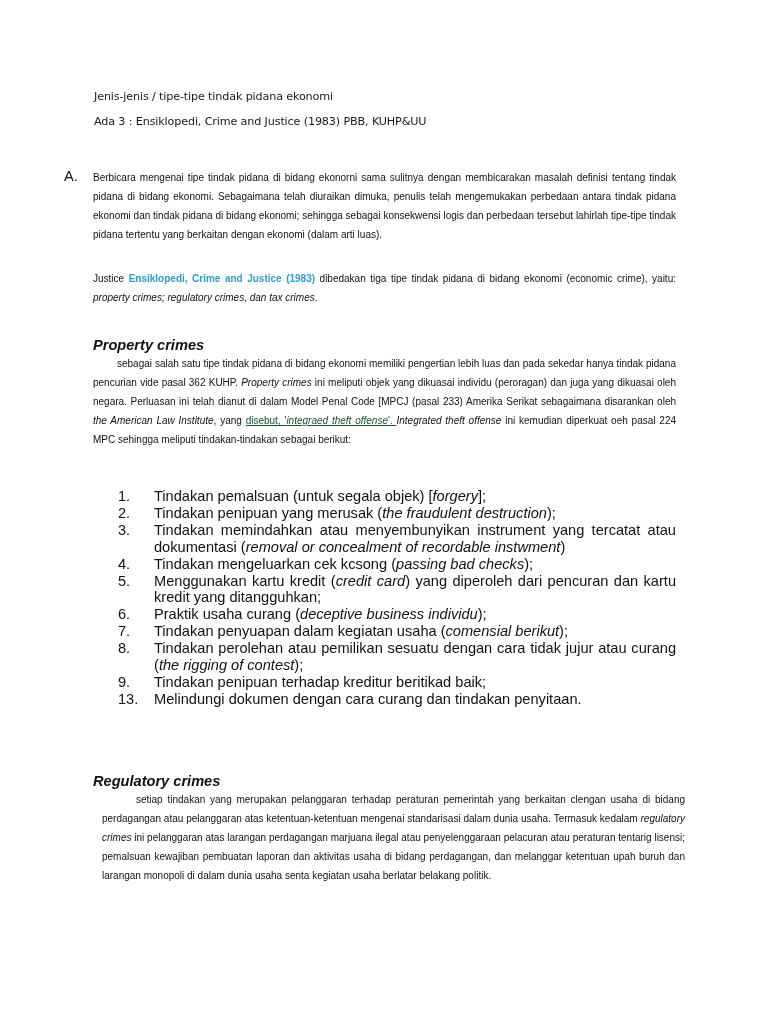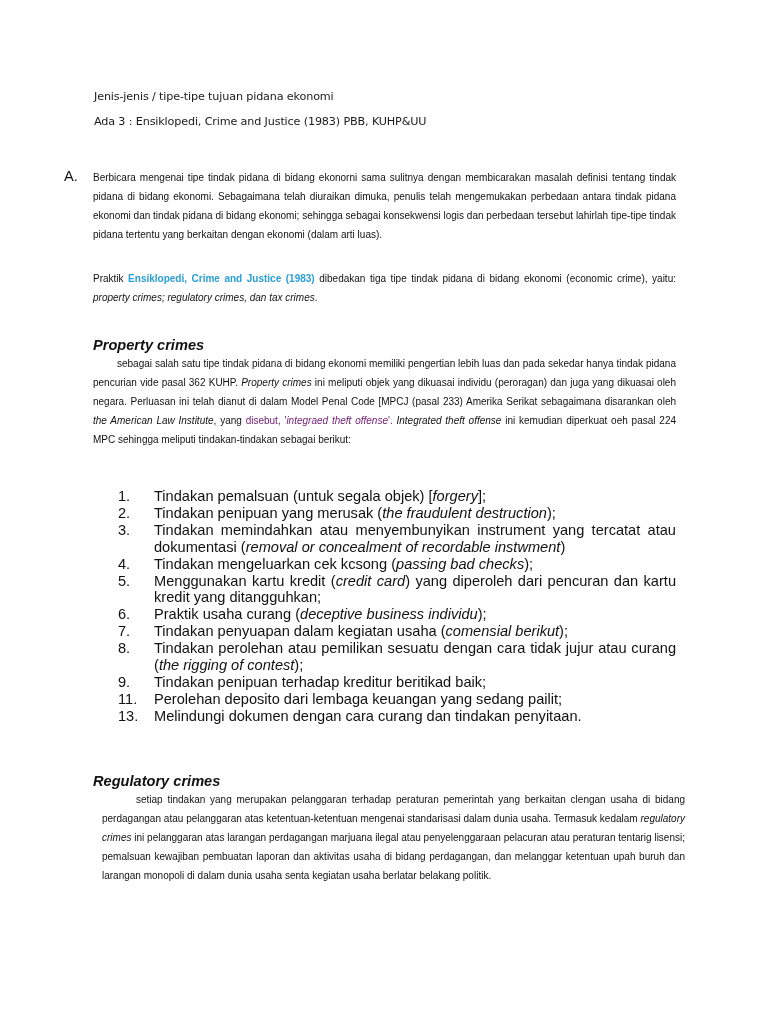--- a/index.html
+++ b/index.html
@@ -33,59 +33,58 @@
     .link {
       color: #2a9fd6; font-weight: bold; 
       text-underline-offset: 2px; cursor: pointer;
     }
 
     .heading-it { font-weight: bold; font-style: italic; font-size: 14.6px; }
 
     .prop-head { position: absolute; left: 93px; top: 337px; }
     .prop-body { position: absolute; left: 93px; top: 354px; width: 583px; }
     .prop-body .indent { display: inline-block; width: 24px; }
-    .gray { color: #701a75; }
+    .gray { color: #14532d; text-decoration: underline; }
 
     .list { position: absolute; left: 118px; top: 488px; width: 558px; margin: 0; padding: 0; list-style: none; }
     .list li { position: relative; padding-left: 36px; font-size: 14.6px; line-height: 16.9px; text-align: justify; text-align-last: left; }
     .list li .num { position: absolute; left: 0; top: 0; }
 
     .reg-head { position: absolute; left: 93px; top: 773px; }
     .reg-body { position: absolute; left: 102px; top: 790px; width: 583px; }
     .reg-body .indent { display: inline-block; width: 34px; }
 
     i, em { font-style: italic; }
   </style>
 </head>
 <body>
 
 <div class="page">
 
-  <div class="hdr hdr1">Jenis-jenis / tipe-tipe tujuan pidana ekonomi</div>
+  <div class="hdr hdr1">Jenis-jenis / tipe-tipe tindak pidana ekonomi</div>
   <div class="hdr hdr2">Ada 3 : Ensiklopedi, Crime and Justice (1983) PBB, KUHP&amp;UU</div>
 
   <div class="sec-a">
     <span class="marker">A.</span>
     <div class="para p1 body-text">Berbicara mengenai tipe tindak pidana di bidang ekonorni sama sulitnya dengan membicarakan masalah definisi tentang tindak pidana di bidang ekonomi. Sebagaimana telah diuraikan dimuka, penulis telah mengemukakan perbedaan antara tindak pidana ekonomi dan tindak pidana di bidang ekonomi; sehingga sebagai konsekwensi logis dan perbedaan tersebut lahirlah tipe-tipe tindak pidana tertentu yang berkaitan dengan ekonomi (dalam arti luas).</div>
-    <div class="para p2 body-text"><span>Praktik </span><a class="link">Ensiklopedi, Crime and Justice (1983)</a><span> dibedakan tiga tipe tindak pidana di bidang ekonomi (economic crime), yaitu: </span><i>property crimes; regulatory crimes, dan tax crimes</i><span>.</span></div>
+    <div class="para p2 body-text"><span>Justice </span><a class="link">Ensiklopedi, Crime and Justice (1983)</a><span> dibedakan tiga tipe tindak pidana di bidang ekonomi (economic crime), yaitu: </span><i>property crimes; regulatory crimes, dan tax crimes</i><span>.</span></div>
   </div>
 
   <div class="prop-head heading-it">Property crimes</div>
   <div class="prop-body body-text"><span class="indent"></span><span>sebagai salah satu tipe tindak pidana di bidang ekonomi memiliki pengertian lebih luas dan pada sekedar hanya tindak pidana pencurian vide pasal 362 KUHP. </span><i>Property crimes</i><span> ini meliputi objek yang dikuasai individu (peroragan) dan juga yang dikuasai oleh negara. Perluasan ini telah dianut di dalam Model Penal Code [MPCJ (pasal 233) Amerika Serikat sebagaimana disarankan oleh </span><i>the American Law Institute</i><span>, yang </span><span class="gray">disebut, '</span><i class="gray">integraed theft offense</i><span class="gray">'. </span><i>Integrated theft offense</i><span> ini kemudian diperkuat oeh pasal 224 MPC sehingga meliputi tindakan-tindakan sebagai berikut:</span></div>
 
   <ol class="list">
     <li><span class="num">1.</span><span>Tindakan pemalsuan (untuk segala objek) [</span><i>forgery</i><span>];</span></li>
     <li><span class="num">2.</span><span>Tindakan penipuan yang merusak (</span><i>the fraudulent destruction</i><span>);</span></li>
     <li><span class="num">3.</span><span>Tindakan memindahkan atau menyembunyikan instrument yang tercatat atau dokumentasi (</span><i>removal or concealment of recordable instwment</i><span>)</span></li>
     <li><span class="num">4.</span><span>Tindakan mengeluarkan cek kcsong (</span><i>passing bad checks</i><span>);</span></li>
     <li><span class="num">5.</span><span>Menggunakan kartu kredit (</span><i>credit card</i><span>) yang diperoleh dari pencuran dan kartu kredit yang ditangguhkan;</span></li>
     <li><span class="num">6.</span><span>Praktik usaha curang (</span><i>deceptive business individu</i><span>);</span></li>
     <li><span class="num">7.</span><span>Tindakan penyuapan dalam kegiatan usaha (</span><i>comensial berikut</i><span>);</span></li>
     <li><span class="num">8.</span><span>Tindakan perolehan atau pemilikan sesuatu dengan cara tidak jujur atau curang (</span><i>the rigging of contest</i><span>);</span></li>
     <li><span class="num">9.</span><span>Tindakan penipuan terhadap kreditur beritikad baik;</span></li>
-    <li><span class="num">11.</span><span>Perolehan deposito dari lembaga keuangan yang sedang pailit;</span></li>
     <li><span class="num">13.</span><span>Melindungi dokumen dengan cara curang dan tindakan penyitaan.</span></li>
   </ol>
 
   <div class="reg-head heading-it">Regulatory crimes</div>
   <div class="reg-body body-text"><span class="indent"></span><span>setiap tindakan yang merupakan pelanggaran terhadap peraturan pemerintah yang berkaitan clengan usaha di bidang perdagangan atau pelanggaran atas ketentuan-ketentuan mengenai standarisasi dalam dunia usaha. Termasuk kedalam </span><i>regulatory crimes</i><span> ini pelanggaran atas larangan perdagangan marjuana ilegal atau penyelenggaraan pelacuran atau peraturan tentarig lisensi; pemalsuan kewajiban pembuatan laporan dan aktivitas usaha di bidang perdagangan, dan melanggar ketentuan upah buruh dan larangan monopoli di dalam dunia usaha senta kegiatan usaha berlatar belakang politik.</span></div>
 
 </div>
 
 </body></html>

